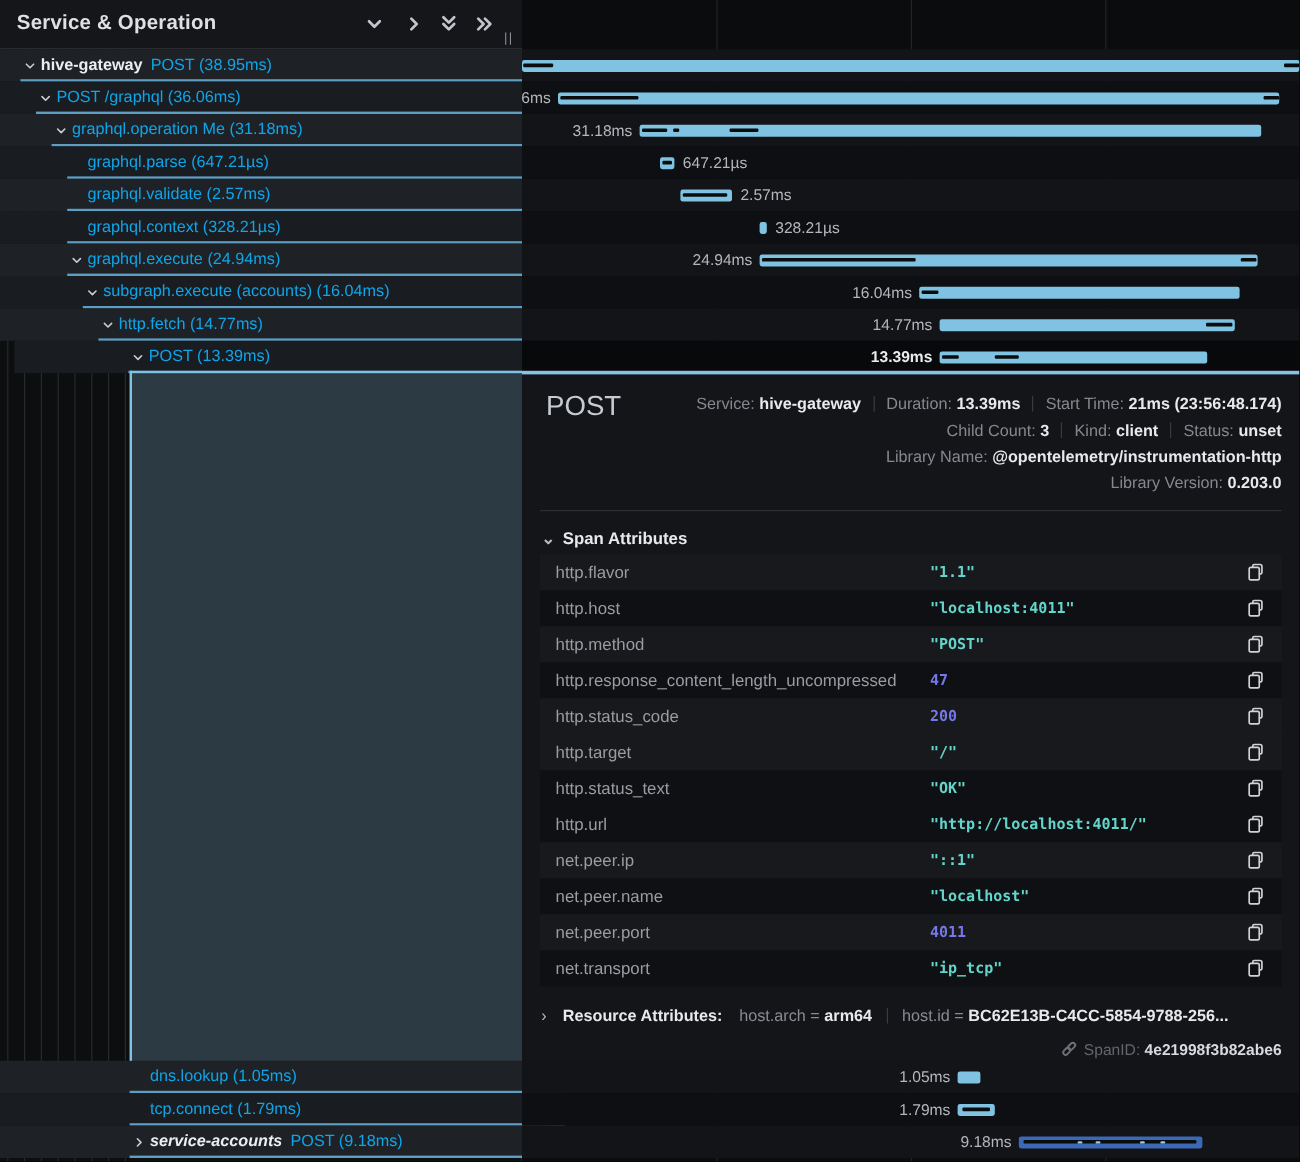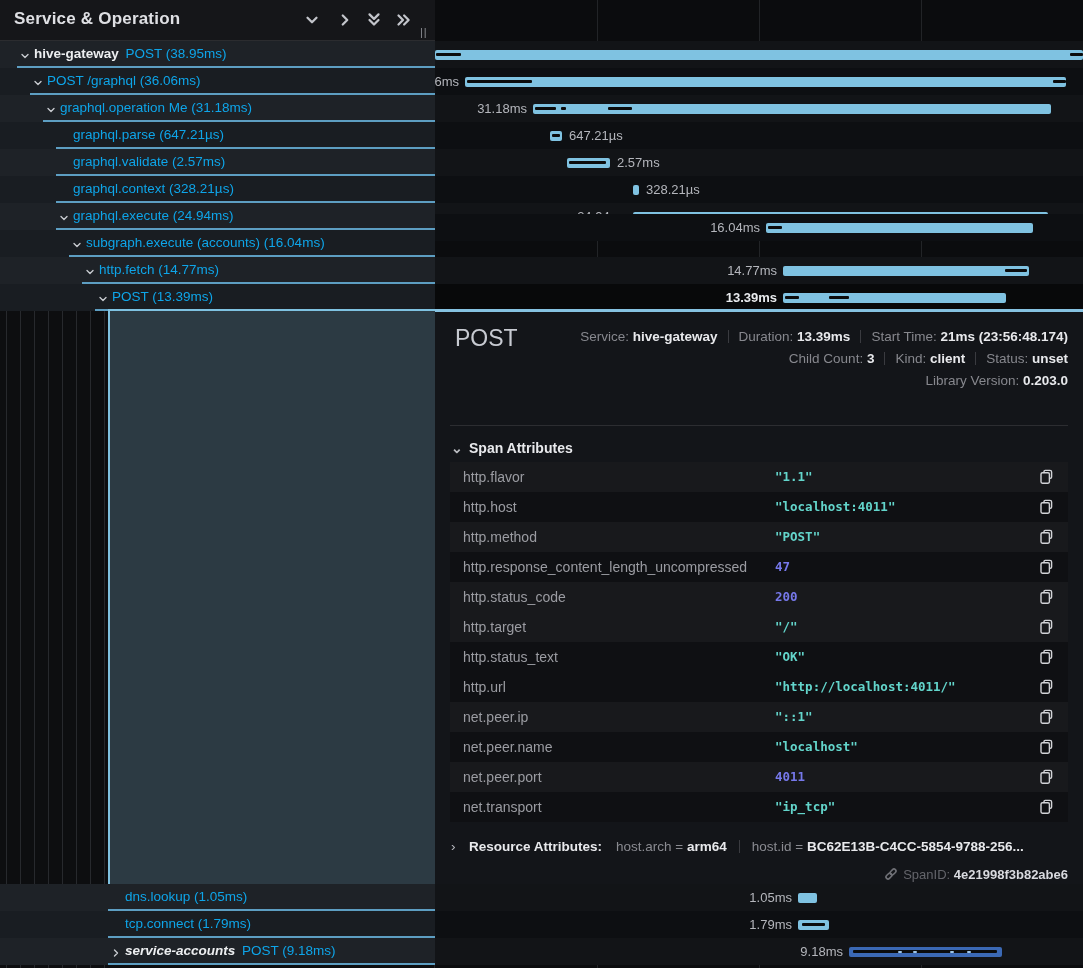--- a/index.html
+++ b/index.html
@@ -131,21 +131,21 @@
         <span class="tree-label" style="left: 86px;"><span class="op">subgraph.execute (accounts) (16.04ms)</span></span>
         <div class="tree-underline" style="left: 69px; right: 0px;"></div>
       </div>
       <div class="tree-row sa" style="top: 216px;">
         <span class="tree-chevron" style="left: 84px;"><svg viewBox="0 0 16 16">
             <polyline points="4,6 8,10 12,6"></polyline>
           </svg></span>
         <span class="tree-label" style="left: 99px;"><span class="op">http.fetch (14.77ms)</span></span>
         <div class="tree-underline" style="left: 82px; right: 0px;"></div>
       </div>
-      <div class="tree-row sb" style="top: 243px;">
+      <div class="tree-row sb" style="top: 243px; margin-left: 12px;">
         <span class="tree-chevron" style="left: 97px;"><svg viewBox="0 0 16 16">
             <polyline points="4,6 8,10 12,6"></polyline>
           </svg></span>
         <span class="tree-label" style="left: 112px;"><span class="op">POST (13.39ms)</span></span>
         <div class="tree-underline" style="left: 95px; right: 0px;"></div>
       </div>
       <div class="tree-row sa" style="top: 843px;">
         <span class="tree-label" style="left: 125px;"><span class="op">dns.lookup (1.05ms)</span></span>
         <div class="tree-underline" style="left: 108px; right: 0px;"></div>
       </div>
@@ -200,21 +200,21 @@
       <div class="tl-row sb" style="top: 135px;">
         <div class="bar" style="left: 198px; width: 6px;"></div>
         <span class="bar-label" style="left: 211px;">328.21µs</span>
       </div>
       <div class="tl-row sa" style="top: 162px;">
         <div class="bar" style="left: 198px; width: 415px;"></div>
         <div class="dash" style="left: 200px; width: 128px;"></div>
         <div class="dash" style="left: 599px; width: 13px;"></div>
         <span class="bar-label" style="right: 456px;">24.94ms</span>
       </div>
-      <div class="tl-row sb" style="top: 173px;">
+      <div class="tl-row sb" style="top: 189px;">
         <div class="bar" style="left: 331px; width: 267px;"></div>
         <div class="dash" style="left: 333px; width: 14px;"></div>
         <span class="bar-label" style="right: 323px;">16.04ms</span>
       </div>
       <div class="tl-row sa" style="top: 216px;">
         <div class="bar" style="left: 348px; width: 246px;"></div>
         <div class="dash" style="left: 570px; width: 22px;"></div>
         <span class="bar-label" style="right: 306px;">14.77ms</span>
       </div>
       <div class="tl-row sel" style="top: 243px;">
@@ -242,20 +242,21 @@
         <span class="bar-label" style="right: 240px;">9.18ms</span>
       </div>
     </div>
 
   <div id="overlay-rect" class="abs"></div>
   <div id="detail" class="abs">
     <div id="detail-title">POST</div>
     <div id="meta">
         <div><span>Service: </span><b>hive-gateway</b><span class="vsep"></span><span>Duration: </span><b>13.39ms</b><span class="vsep"></span><span>Start Time: </span><b>21ms (23:56:48.174)</b></div>
         <div><span>Child Count: </span><b>3</b><span class="vsep"></span><span>Kind: </span><b>client</b><span class="vsep"></span><span>Status: </span><b>unset</b></div>
+        <div><span>Library Name: </span><b>@opentelemetry/instrumentation-http</b></div>
         <div><span>Library Version: </span><b>0.203.0</b></div>
       </div>
     <div id="divider"></div>
     <div id="attr-header"><span class="chev">⌄</span><span>Span Attributes</span></div>
     <div id="attr-table">
         <div class="attr-row ra">
           <span class="attr-key">http.flavor</span>
           <span class="attr-val str">"1.1"</span>
           <span class="copy-btn"><svg viewBox="0 0 15 16">
               <path d="M5 3.5 V2.6 a1.2 1.2 0 0 1 1.2 -1.2 H11 a1.6 1.6 0 0 1 1.6 1.6 V8 a1.2 1.2 0 0 1 -1.2 1.2 H10.6"></path>

